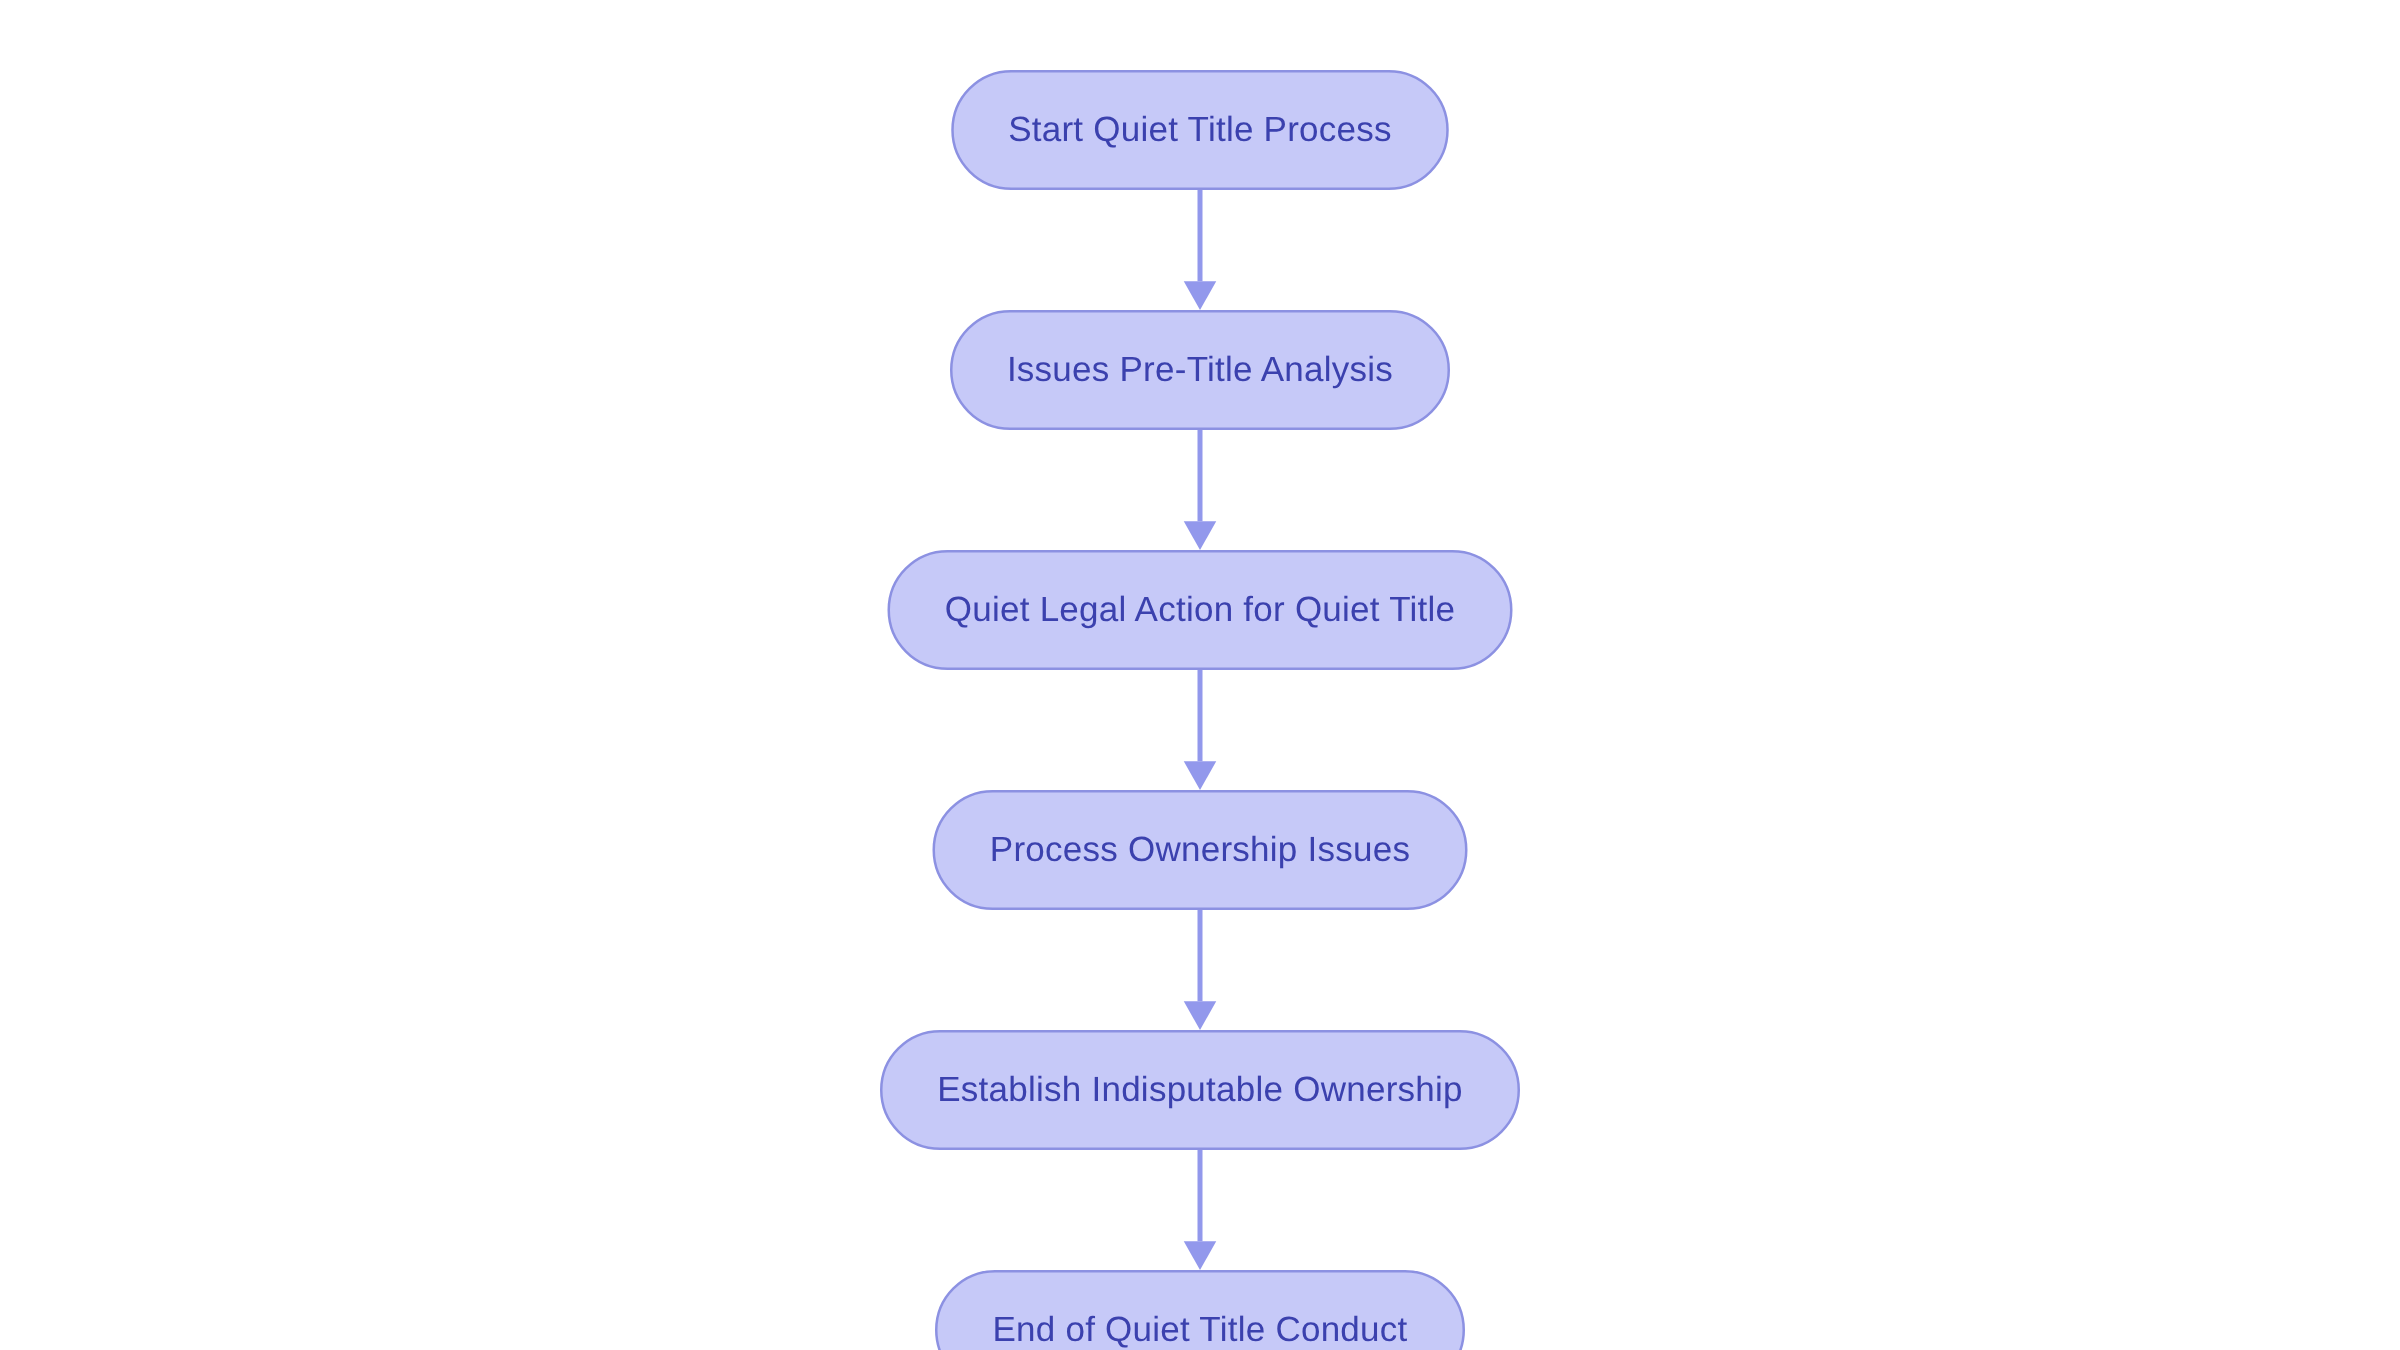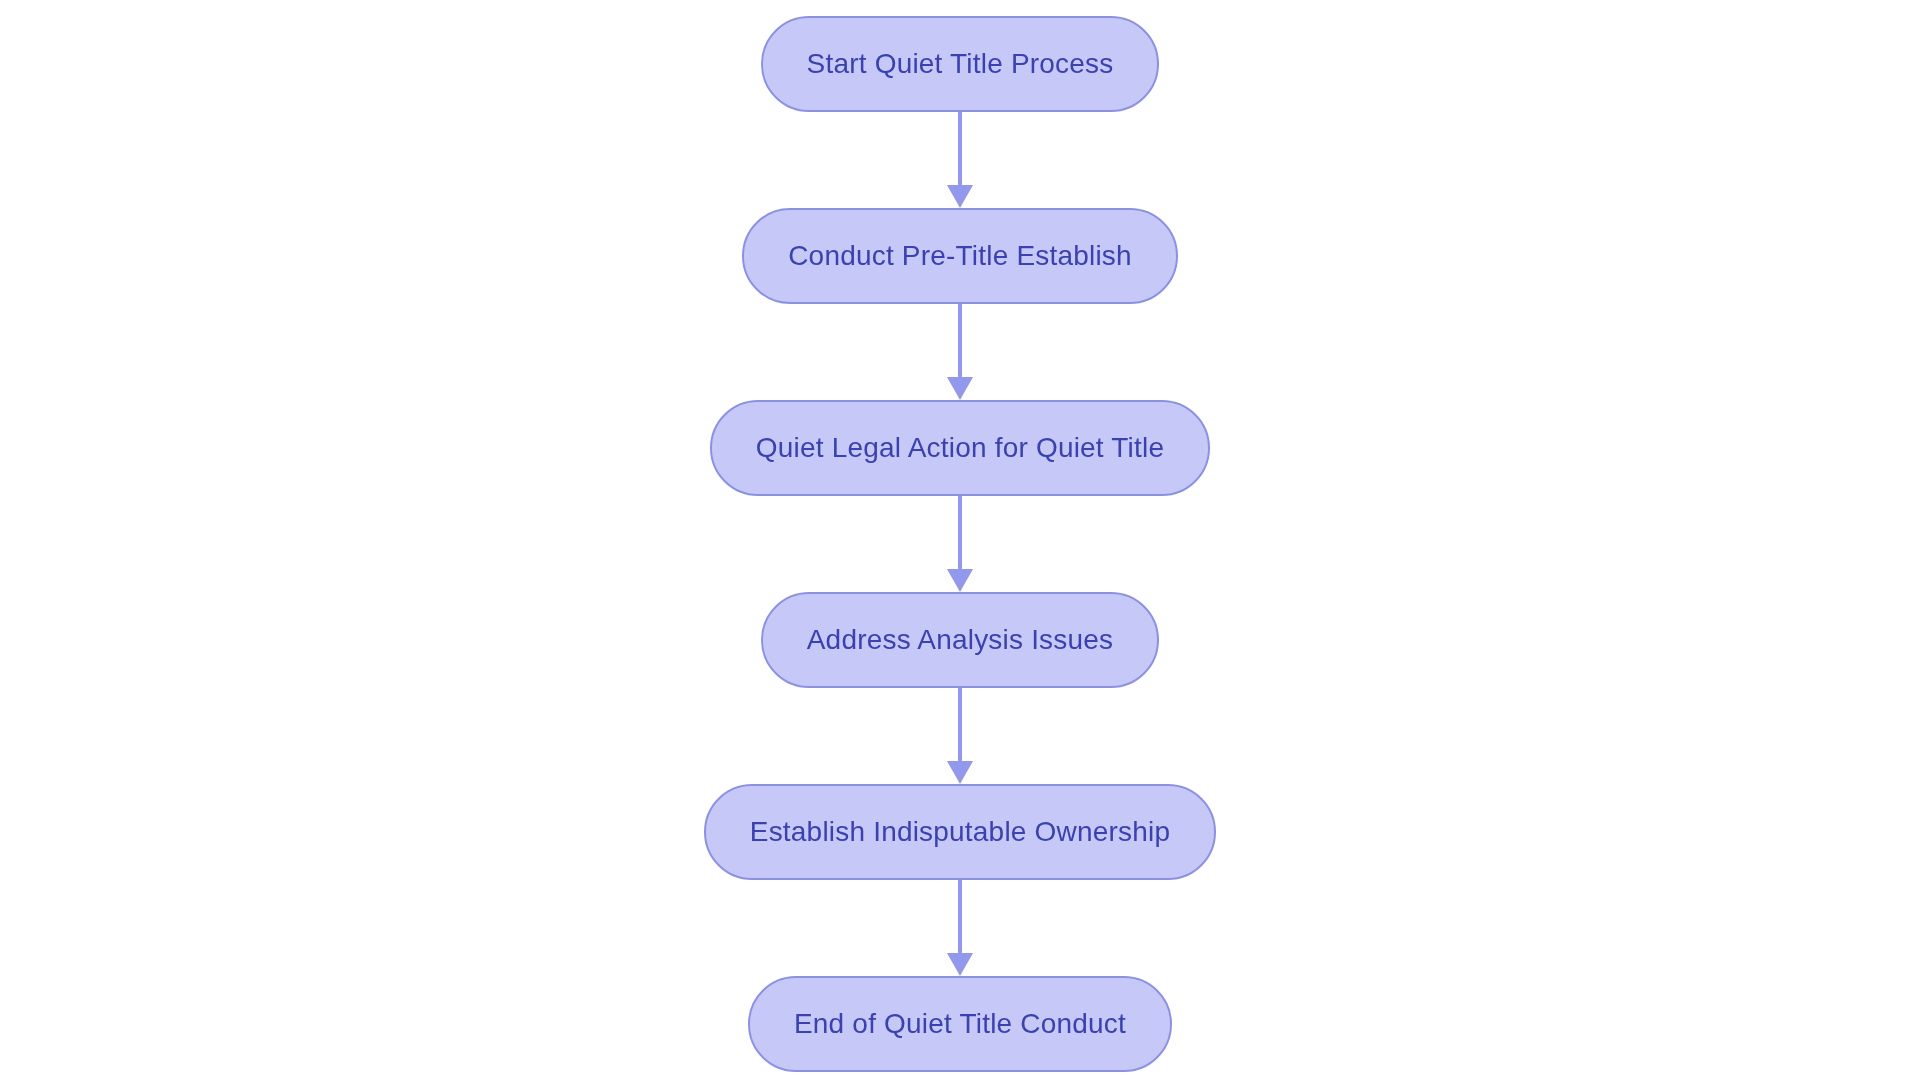--- a/index.html
+++ b/index.html
@@ -15,20 +15,21 @@
     height: 1080px;
     background: var(--bg);
     overflow: hidden;
     font-family: "Liberation Sans", sans-serif;
   }
   .canvas {
     position: relative;
     width: 1920px;
     height: 812px;
     background: var(--bg);
+    margin-top: 40px;
   }
   .flowchart {
     position: absolute;
     top: 16px;
     left: 0;
     width: 1920px;
     display: flex;
     flex-direction: column;
     align-items: center;
   }
@@ -77,39 +78,39 @@
     <div class="node">
       <span class="node-label">Start Quiet Title Process</span>
     </div>
 
     <div class="connector">
       <div class="line"></div>
       <div class="head"></div>
     </div>
 
     <div class="node">
-      <span class="node-label">Conduct Pre-Title Establish</span>
+      <span class="node-label">Issues Pre-Title Analysis</span>
     </div>
 
     <div class="connector">
       <div class="line"></div>
       <div class="head"></div>
     </div>
 
     <div class="node">
       <span class="node-label">Quiet Legal Action for Quiet Title</span>
     </div>
 
     <div class="connector">
       <div class="line"></div>
       <div class="head"></div>
     </div>
 
     <div class="node">
-      <span class="node-label">Address Analysis Issues</span>
+      <span class="node-label">Process Ownership Issues</span>
     </div>
 
     <div class="connector">
       <div class="line"></div>
       <div class="head"></div>
     </div>
 
     <div class="node">
       <span class="node-label">Establish Indisputable Ownership</span>
     </div>

